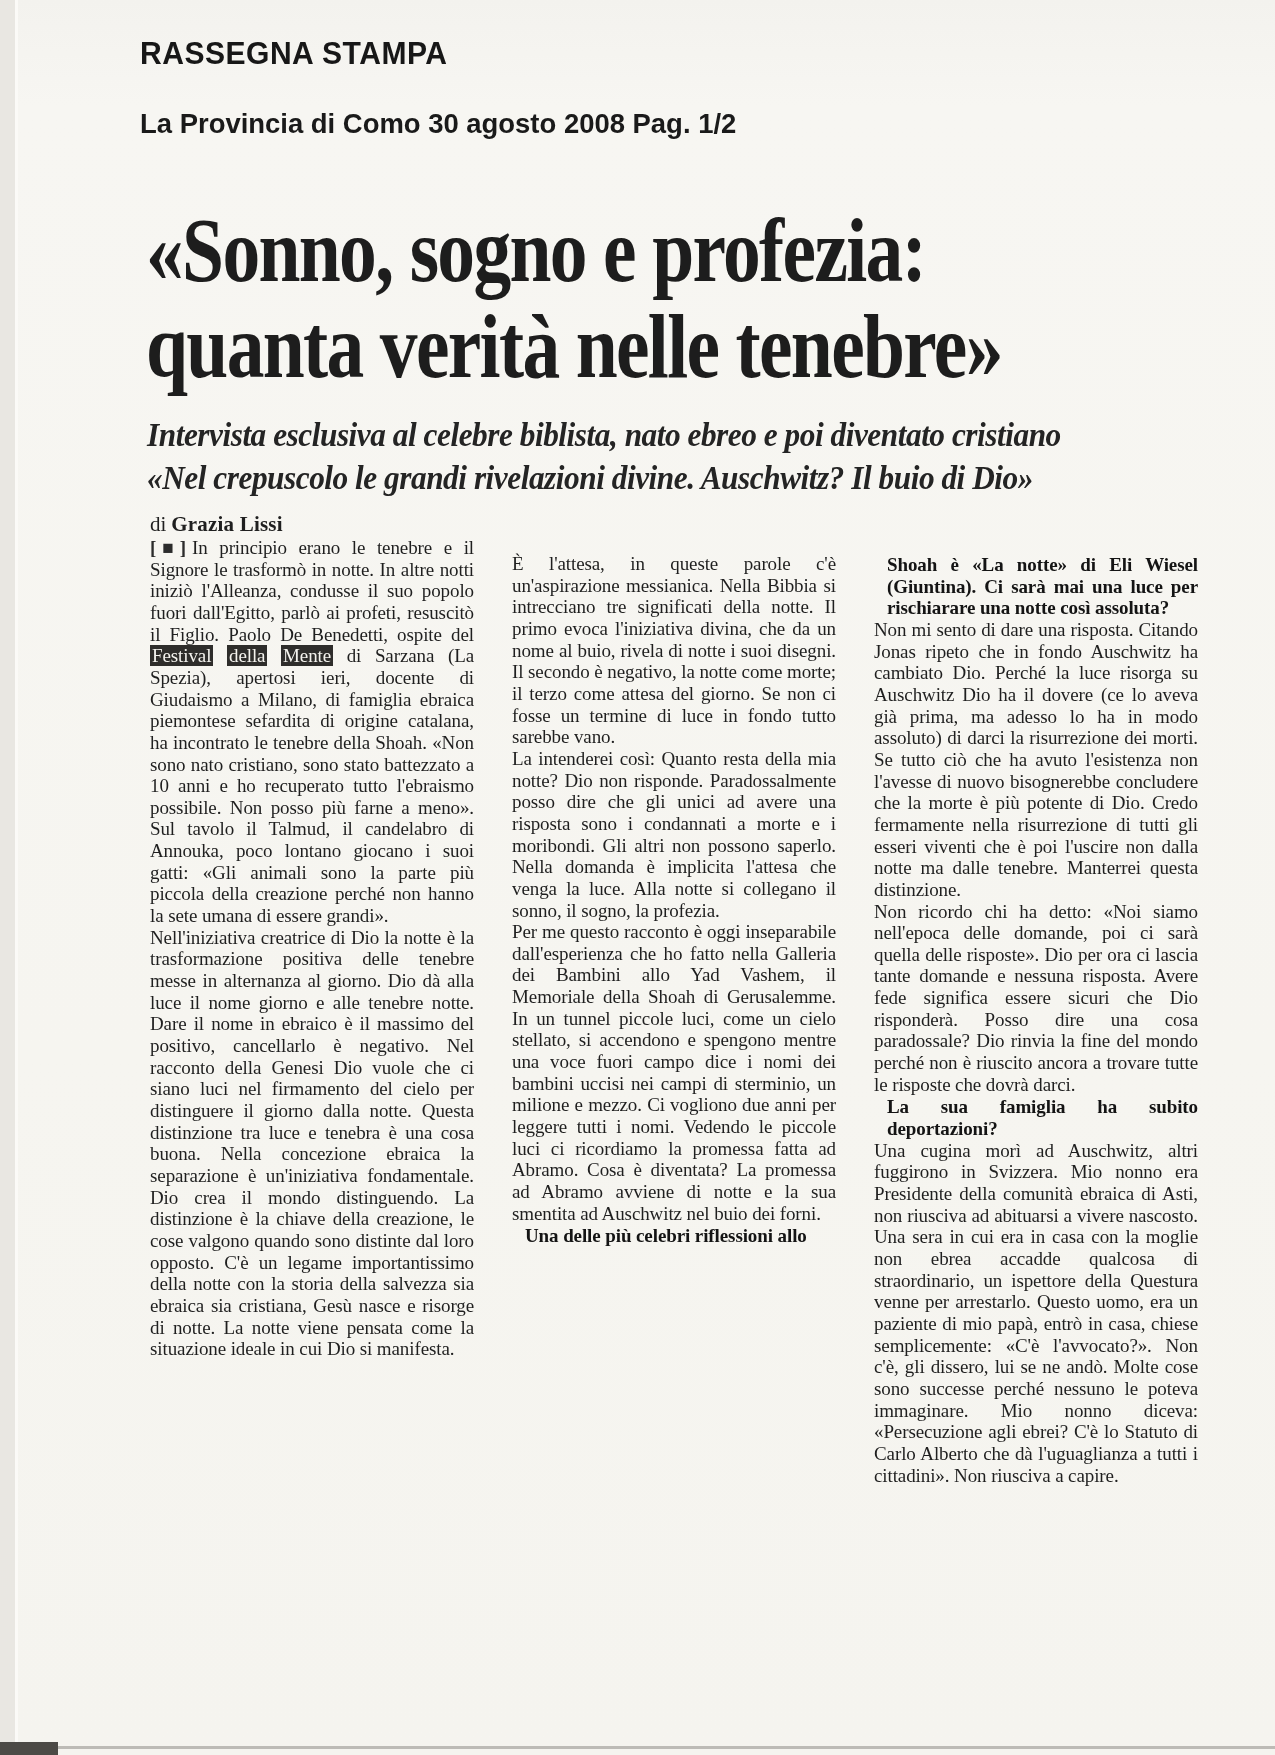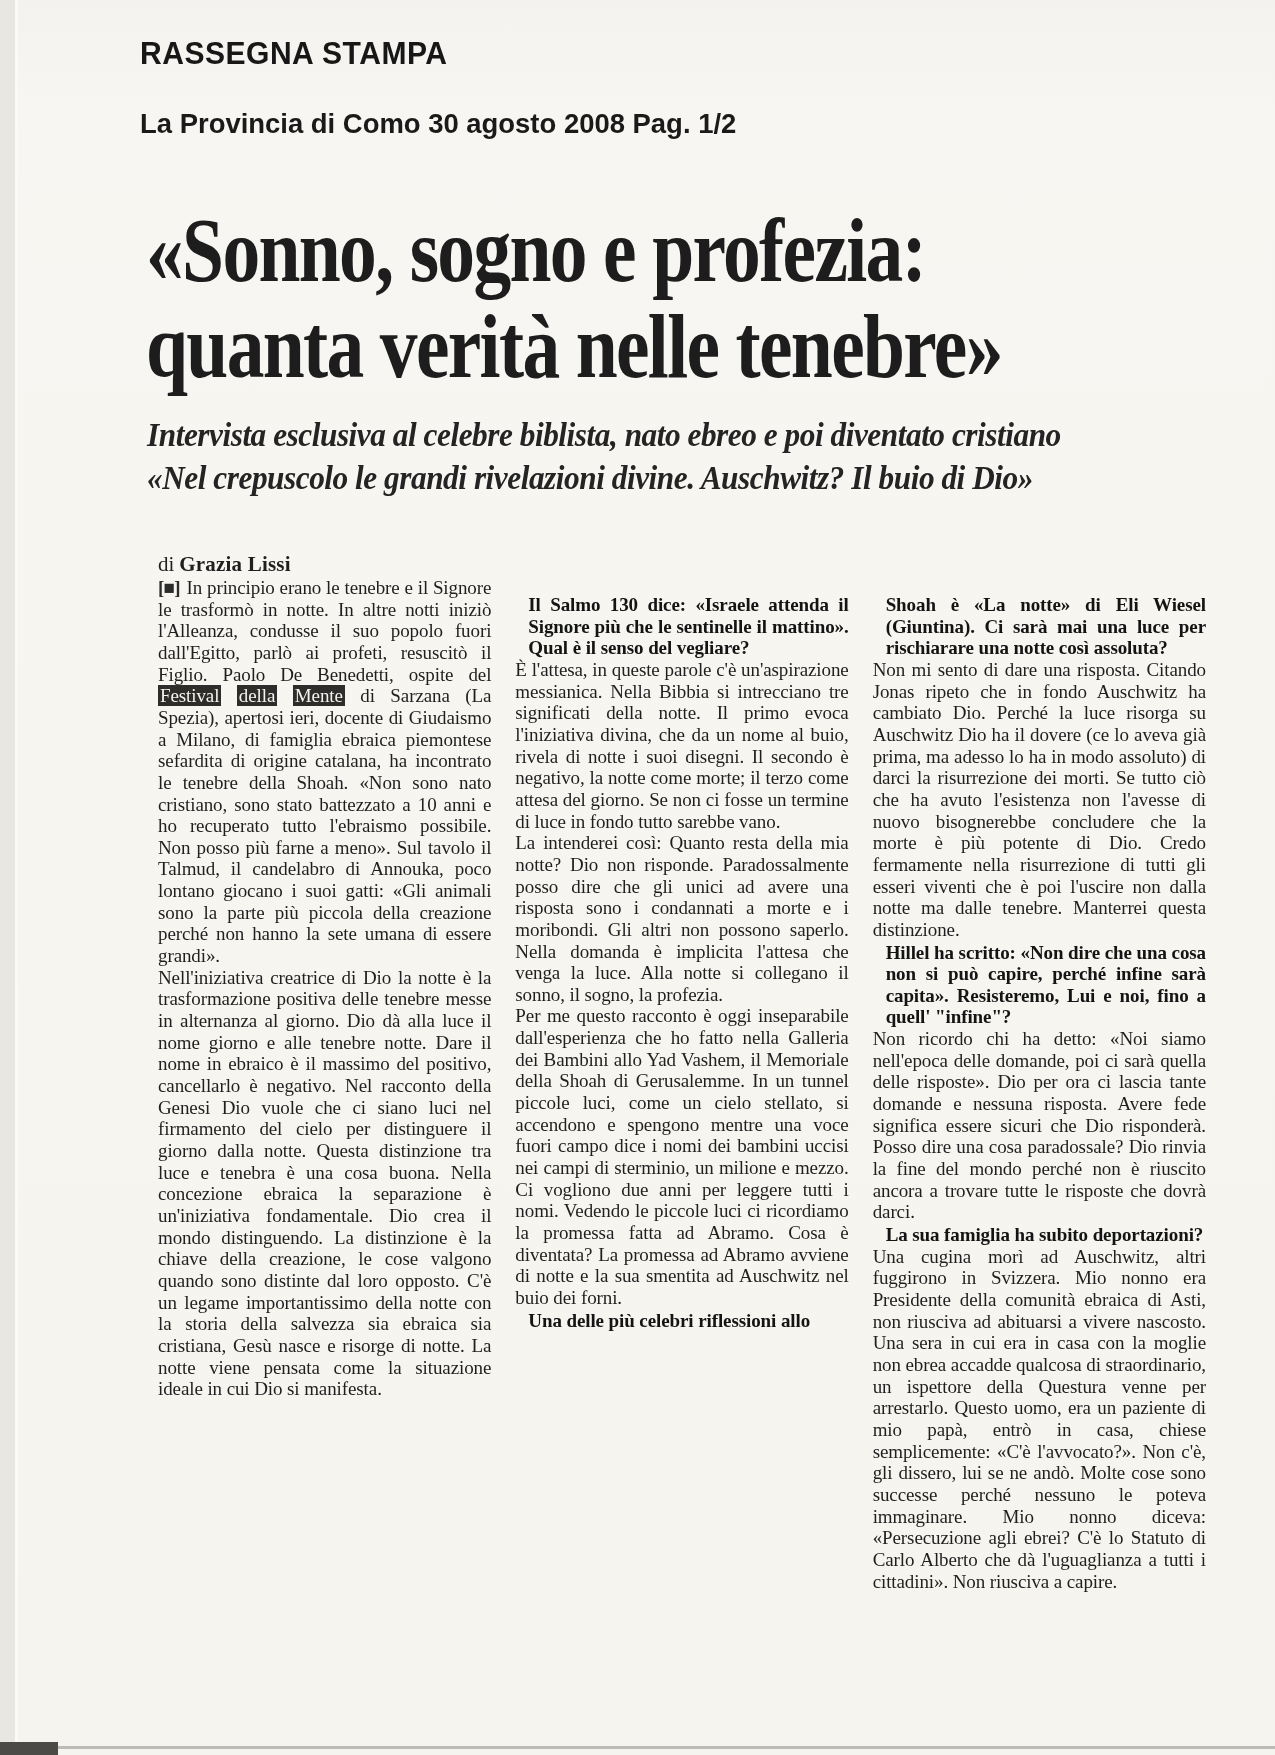--- a/index.html
+++ b/index.html
@@ -50,25 +50,24 @@
   
   .standfirst{
     position:absolute;left:147px;top:414px;margin:0;
     font-style:italic;font-weight:bold;font-size:34px;line-height:1.26;
     color:#242424;letter-spacing:-.5px;white-space:nowrap;
     transform:scaleX(.92);transform-origin:0 0;
   }
 
   
   .cols{
-    position:absolute;left:158px;top:513px;width:1048px;
-    display:flex;gap:24px;
+    position:absolute;left:150px;top:513px;width:1048px;
+    display:flex;gap:38px;
     font-size:19px;line-height:1.14;text-align:justify;
     letter-spacing:-.1px;
-    margin-top:40px;
   }
   .col{flex:1 1 0;min-width:0;}
   .col.pad-top{padding-top:40px;}
   .byline{margin:0 0 14px 28px;font-size:21px;text-align:left;}
   .byline b{letter-spacing:.2px;}
   .cols p{margin:0;}
   .cols p.q{font-weight:bold;padding-left:13px;color:#141414;margin-top:1px;}
   .lead-marker{font-weight:bold;color:#2c2c2c;margin-right:7px;letter-spacing:-1px;}
   .hl{background:#2e2d2b;color:#f4f3ee;padding:0 2px;}
 </style>
@@ -96,31 +95,29 @@
 
   <div class="cols">
 
     <div class="col">
       <p class="byline"><span>di </span><b>Grazia Lissi</b></p>
       <p><span class="lead-marker">[■]</span><span>In principio erano le tenebre e il Signore le trasformò in notte. In altre notti iniziò l'Alleanza, condusse il suo popolo fuori dall'Egitto, parlò ai profeti, resuscitò il Figlio. Paolo De Benedetti, ospite del </span><span class="hl">Festival</span> <span class="hl">della</span> <span class="hl">Mente</span><span> di Sarzana (La Spezia), apertosi ieri, docente di Giudaismo a Milano, di famiglia ebraica piemontese sefardita di origine catalana, ha incontrato le tenebre della Shoah. «Non sono nato cristiano, sono stato battezzato a 10 anni e ho recuperato tutto l'ebraismo possibile. Non posso più farne a meno». Sul tavolo il Talmud, il candelabro di Annouka, poco lontano giocano i suoi gatti: «Gli animali sono la parte più piccola della creazione perché non hanno la sete umana di essere grandi».</span></p>
       <p class="a">Nell'iniziativa creatrice di Dio la notte è la trasformazione positiva delle tenebre messe in alternanza al giorno. Dio dà alla luce il nome giorno e alle tenebre notte. Dare il nome in ebraico è il massimo del positivo, cancellarlo è negativo. Nel racconto della Genesi Dio vuole che ci siano luci nel firmamento del cielo per distinguere il giorno dalla notte. Questa distinzione tra luce e tenebra è una cosa buona. Nella concezione ebraica la separazione è un'iniziativa fondamentale. Dio crea il mondo distinguendo. La distinzione è la chiave della creazione, le cose valgono quando sono distinte dal loro opposto. C'è un legame importantissimo della notte con la storia della salvezza sia ebraica sia cristiana, Gesù nasce e risorge di notte. La notte viene pensata come la situazione ideale in cui Dio si manifesta.</p>
     </div>
 
     <div class="col pad-top">
-      <p class="q">Il Salmo 130 dice: «Israele attenda il Signore più che le sentinelle il mattino». Qual è il senso del vegliare?</p>
       <p class="a">È l'attesa, in queste parole c'è un'aspirazione messianica. Nella Bibbia si intrecciano tre significati della notte. Il primo evoca l'iniziativa divina, che da un nome al buio, rivela di notte i suoi disegni. Il secondo è negativo, la notte come morte; il terzo come attesa del giorno. Se non ci fosse un termine di luce in fondo tutto sarebbe vano.</p>
       <p class="a">La intenderei così: Quanto resta della mia notte? Dio non risponde. Paradossalmente posso dire che gli unici ad avere una risposta sono i condannati a morte e i moribondi. Gli altri non possono saperlo. Nella domanda è implicita l'attesa che venga la luce. Alla notte si collegano il sonno, il sogno, la profezia.</p>
       <p class="a">Per me questo racconto è oggi inseparabile dall'esperienza che ho fatto nella Galleria dei Bambini allo Yad Vashem, il Memoriale della Shoah di Gerusalemme. In un tunnel piccole luci, come un cielo stellato, si accendono e spengono mentre una voce fuori campo dice i nomi dei bambini uccisi nei campi di sterminio, un milione e mezzo. Ci vogliono due anni per leggere tutti i nomi. Vedendo le piccole luci ci ricordiamo la promessa fatta ad Abramo. Cosa è diventata? La promessa ad Abramo avviene di notte e la sua smentita ad Auschwitz nel buio dei forni.</p>
       <p class="q">Una delle più celebri riflessioni allo</p>
     </div>
 
     <div class="col pad-top">
       <p class="q">Shoah è «La notte» di Eli Wiesel (Giuntina). Ci sarà mai una luce per rischiarare una notte così assoluta?</p>
       <p class="a">Non mi sento di dare una risposta. Citando Jonas ripeto che in fondo Auschwitz ha cambiato Dio. Perché la luce risorga su Auschwitz Dio ha il dovere (ce lo aveva già prima, ma adesso lo ha in modo assoluto) di darci la risurrezione dei morti. Se tutto ciò che ha avuto l'esistenza non l'avesse di nuovo bisognerebbe concludere che la morte è più potente di Dio. Credo fermamente nella risurrezione di tutti gli esseri viventi che è poi l'uscire non dalla notte ma dalle tenebre. Manterrei questa distinzione.</p>
-      <p class="q">Hillel ha scritto: «Non dire che una cosa non si può capire, perché infine sarà capita». Resisteremo, Lui e noi, fino a quell' "infine"?</p>
       <p class="a">Non ricordo chi ha detto: «Noi siamo nell'epoca delle domande, poi ci sarà quella delle risposte». Dio per ora ci lascia tante domande e nessuna risposta. Avere fede significa essere sicuri che Dio risponderà. Posso dire una cosa paradossale? Dio rinvia la fine del mondo perché non è riuscito ancora a trovare tutte le risposte che dovrà darci.</p>
       <p class="q">La sua famiglia ha subito deportazioni?</p>
       <p class="a">Una cugina morì ad Auschwitz, altri fuggirono in Svizzera. Mio nonno era Presidente della comunità ebraica di Asti, non riusciva ad abituarsi a vivere nascosto. Una sera in cui era in casa con la moglie non ebrea accadde qualcosa di straordinario, un ispettore della Questura venne per arrestarlo. Questo uomo, era un paziente di mio papà, entrò in casa, chiese semplicemente: «C'è l'avvocato?». Non c'è, gli dissero, lui se ne andò. Molte cose sono successe perché nessuno le poteva immaginare. Mio nonno diceva: «Persecuzione agli ebrei? C'è lo Statuto di Carlo Alberto che dà l'uguaglianza a tutti i cittadini». Non riusciva a capire.</p>
     </div>
 
   </div>
 
   <div class="scan-bottom-line"></div>
   <div class="scan-corner"></div>
 

